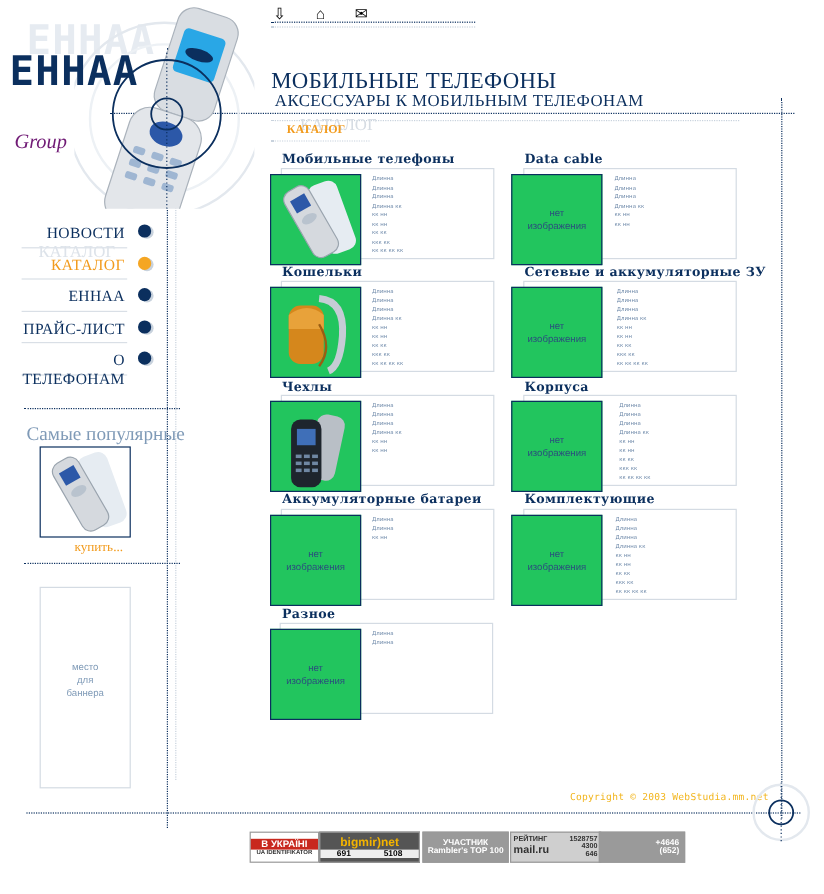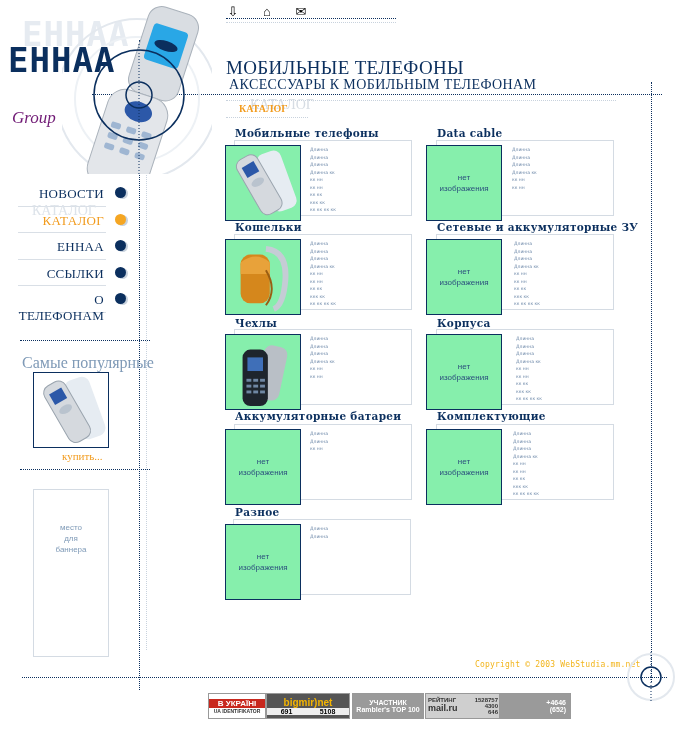--- a/index.html
+++ b/index.html
@@ -23,24 +23,24 @@
   .nav-item { position:relative; height:25.5px; border-bottom:1px solid #d9dfe6; margin-right:24px; text-align:right; cursor:pointer; }
   .nav-item .lbl { position:absolute; right:2px; top:6px; font-family:"Liberation Serif", serif; font-size:13px; color:#0b2f5e; letter-spacing:0.3px; }
   .nav-item .bullet { position:absolute; right:-20px; top:7px; width:11px; height:11px; border-radius:50%; background:#0b2f5e; box-shadow:2px 1px 0 #c8d2dd; }
   .nav-item.active .lbl { color:#f29b1d; }
   .nav-item.active .bullet { background:#f5a623; }
   .nav-ghost { position:absolute; left:14px; top:-4px; font-family:"Liberation Serif", serif; font-size:14px; color:#dde3ea; }
   .popular-title { left:22px; top:354px; font-family:"Liberation Serif", serif; font-size:16px; color:#7f9ab7; }
   .popular-img { left:33px; top:372px; width:74px; height:74px; border:1px solid #0b2f5e; }
   .buy { left:62px; top:450px; font-family:"Liberation Serif", serif; font-size:11px; color:#f29b1d; cursor:pointer; }
   .banner { left:33px; top:489px; width:74px; height:166px; border:1px solid #d4dbe3; font-size:8px; color:#7f9ab7; text-align:center; }
-  .banner span { display:block; margin-top:32px; line-height:11px; white-space:pre-line; }
+  .banner span { display:block; margin-top:60px; line-height:11px; white-space:pre-line; }
   .cat-title { position:absolute; font-family:"DejaVu Serif", serif; font-weight:bold; font-size:10.5px; color:#0b2f5e; letter-spacing:0.3px; white-space:nowrap; cursor:pointer; }
   .cat-box { position:absolute; width:176px; height:74px; border:1px solid #d4dbe3; }
-  .cat-img { position:absolute; width:74px; height:74px; border:1px solid #0b2f5e; background:#86efac; display:flex; align-items:center; justify-content:center; text-align:center; font-size:8px; color:#2b4f7d; line-height:11px; cursor:pointer; }
+  .cat-img { position:absolute; width:74px; height:74px; border:1px solid #0b2f5e; background:#22c55e; display:flex; align-items:center; justify-content:center; text-align:center; font-size:8px; color:#2b4f7d; line-height:11px; cursor:pointer; }
   .cat-lines { position:absolute; font-size:4.5px; line-height:7.5px; color:#6f8aaa; font-family:"DejaVu Sans", sans-serif; }
   .copyright { left:475px; top:660px; font-size:8px; color:#f2b51d; font-family:"DejaVu Sans Mono", monospace; letter-spacing:0.2px; }
   .counter { position:absolute; top:693px; height:24px; border:1px solid #999; font-size:8px; font-weight:bold; display:flex; flex-direction:column; justify-content:center; align-items:center; cursor:pointer; }
 </style>
 </head>
 <body>
 
 <div class="dot-h" style="left:226px;top:18px;width:170px;"></div>
 <div class="light-h" style="left:226px;top:22px;width:170px;"></div>
 <div class="dot-h" style="left:92px;top:94px;width:570px;"></div>
@@ -101,21 +101,21 @@
   <div class="nav-item active">
     <span class="nav-ghost">КАТАЛОГ</span>
     <span class="lbl">КАТАЛОГ</span>
     <span class="bullet"></span>
   </div>
   <div class="nav-item">
     <span class="lbl">ЕННАА</span>
     <span class="bullet"></span>
   </div>
   <div class="nav-item">
-    <span class="lbl">ССЫЛКИ</span>
+    <span class="lbl">ПРАЙС-ЛИСТ</span>
     <span class="bullet"></span>
   </div>
   <div class="nav-item">
     <span class="lbl">О ТЕЛЕФОНАМ</span>
     <span class="bullet"></span>
   </div>
 </div>
 
 <div class="abs popular-title">Самые популярные</div>
 <div class="abs popular-img">

